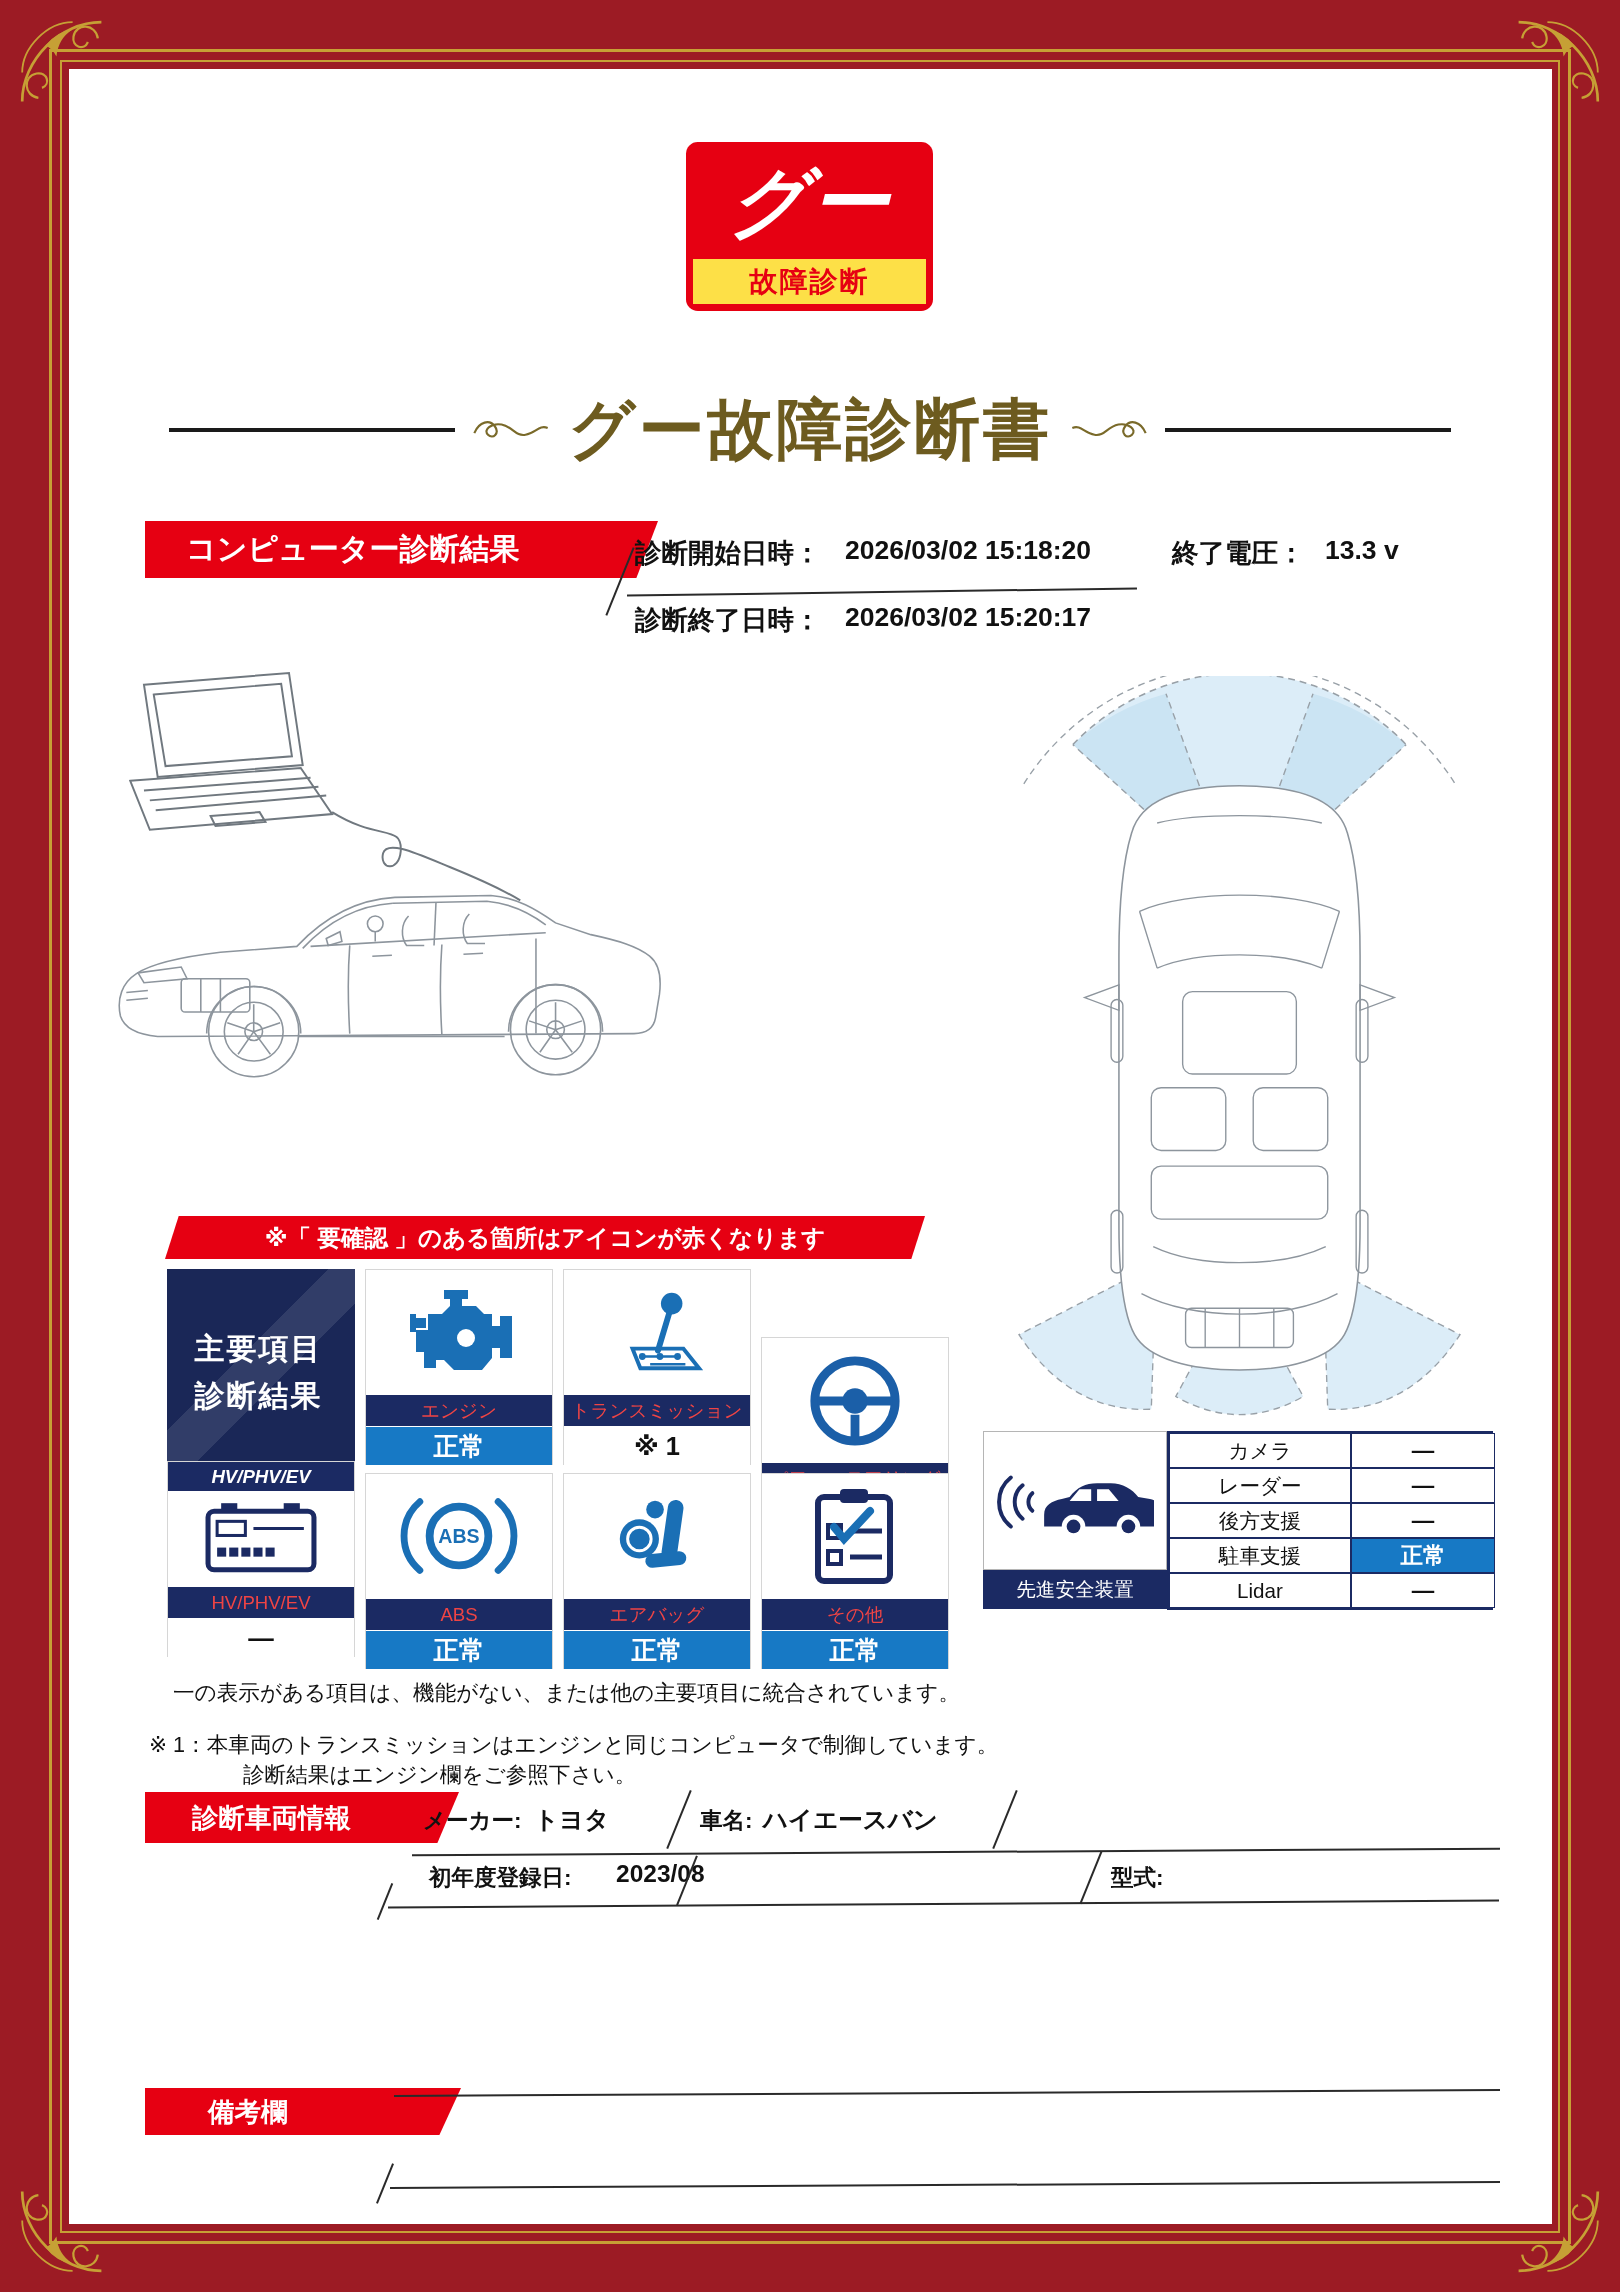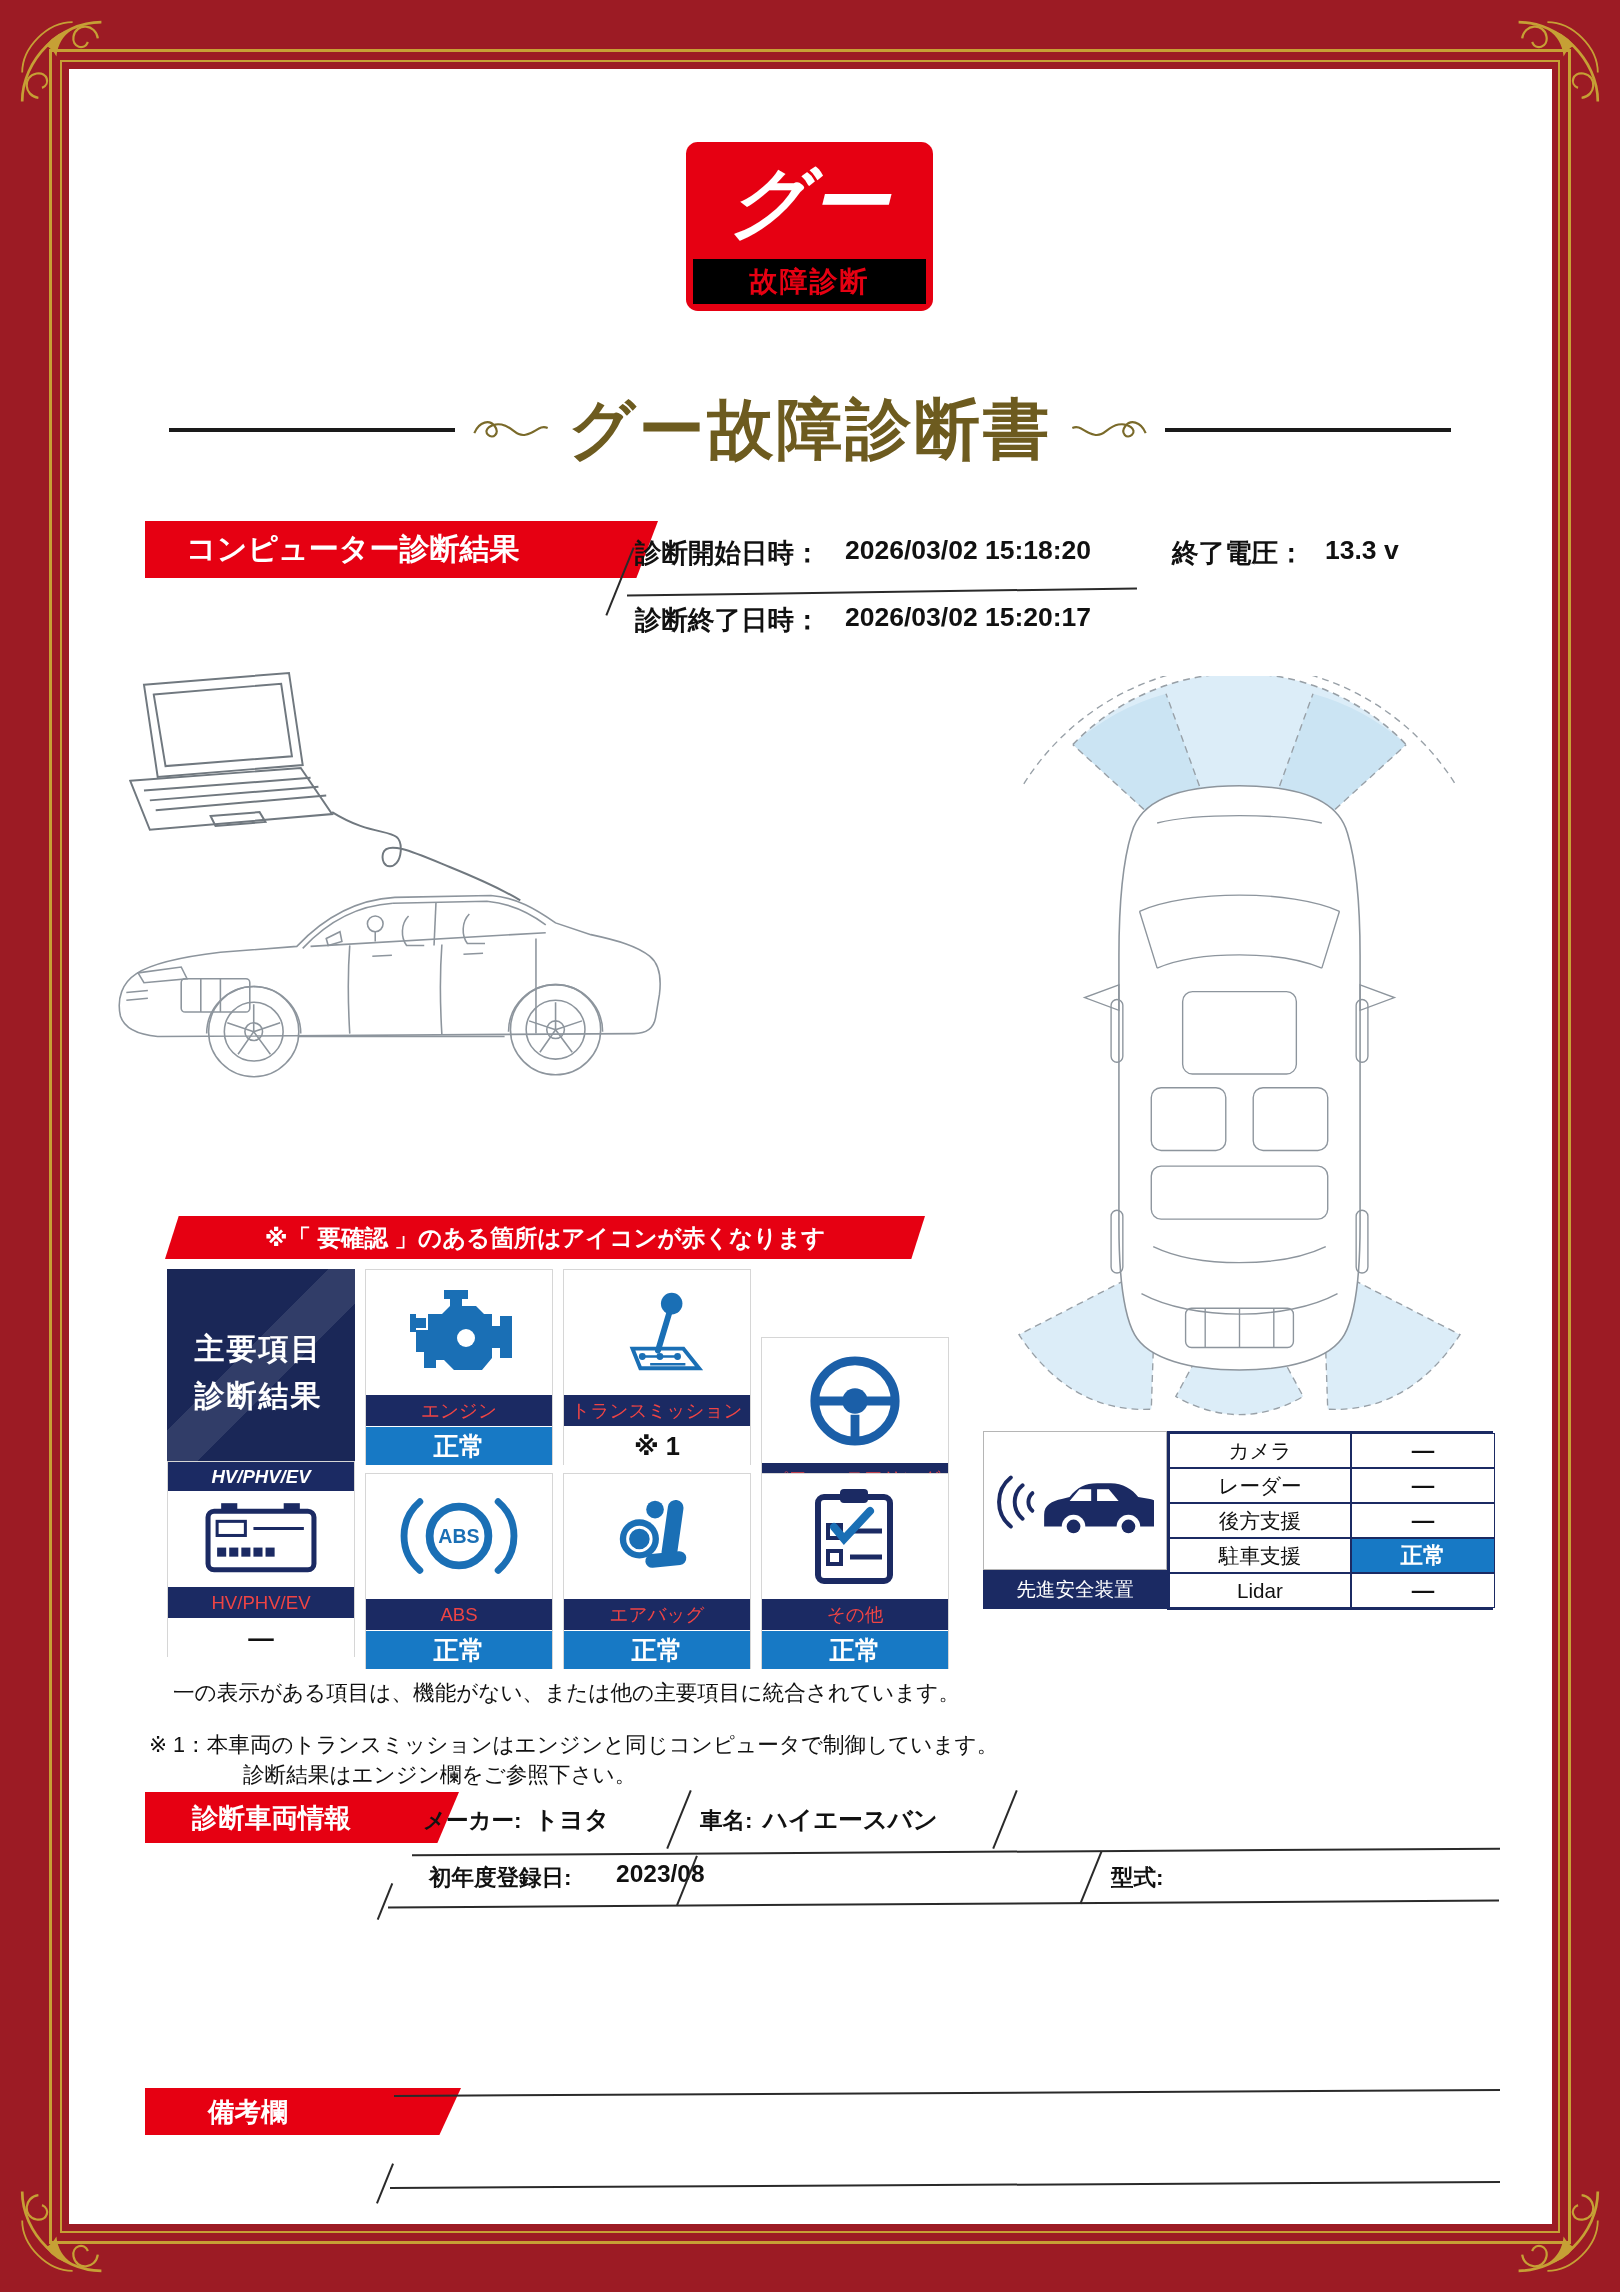--- a/index.html
+++ b/index.html
@@ -12,21 +12,21 @@
   .content{position:absolute;left:69px;top:69px;width:1483px;height:2155px;background:#ffffff;}
   .corner{position:absolute;width:90px;height:90px;}
   .corner.tl{left:14.7px;top:14.7px;}
   .corner.tr{right:14.7px;top:14.7px;transform:scaleX(-1);}
   .corner.bl{left:14.7px;bottom:14.7px;transform:scaleY(-1);}
   .corner.br{right:14.7px;bottom:14.7px;transform:scale(-1,-1);}
   
   .logo{position:absolute;left:686px;top:142px;width:247px;height:169px;background:#e60012;border-radius:11.8px;}
   .logo-brand{position:absolute;left:0;right:0;top:9.8px;height:104px;display:flex;align-items:center;justify-content:center;
               color:#fff;font-size:78px;font-weight:700;font-style:italic;letter-spacing:2px;}
-  .logo-band{position:absolute;left:6.9px;right:6.9px;bottom:6.9px;height:45px;background:#000000;display:flex;align-items:center;justify-content:center;
+  .logo-band{position:absolute;left:6.9px;right:6.9px;bottom:6.9px;height:45px;background:#fde047;display:flex;align-items:center;justify-content:center;
              color:#e60012;font-size:28px;font-weight:700;letter-spacing:2px;}
   
   .title-row{position:absolute;left:0;top:388px;width:1620px;height:84px;display:flex;align-items:center;justify-content:center;gap:13.7px;}
   .title-line{width:286px;height:4.9px;background:#1a1a1a;}
   .title-text{font-size:66px;font-weight:700;color:#6d5b1f;letter-spacing:2.9px;white-space:nowrap;}
   
   .rbanner{position:absolute;background:#e60012;color:#fff;font-weight:700;display:flex;align-items:center;
            clip-path:polygon(0 0,100% 0,calc(100% - 21.6px) 100%,0 100%);}
   .rbanner.both{clip-path:polygon(13.7px 0,100% 0,calc(100% - 13.7px) 100%,0 100%);}
   .line{position:absolute;background:#2a2a2a;height:2px;}

